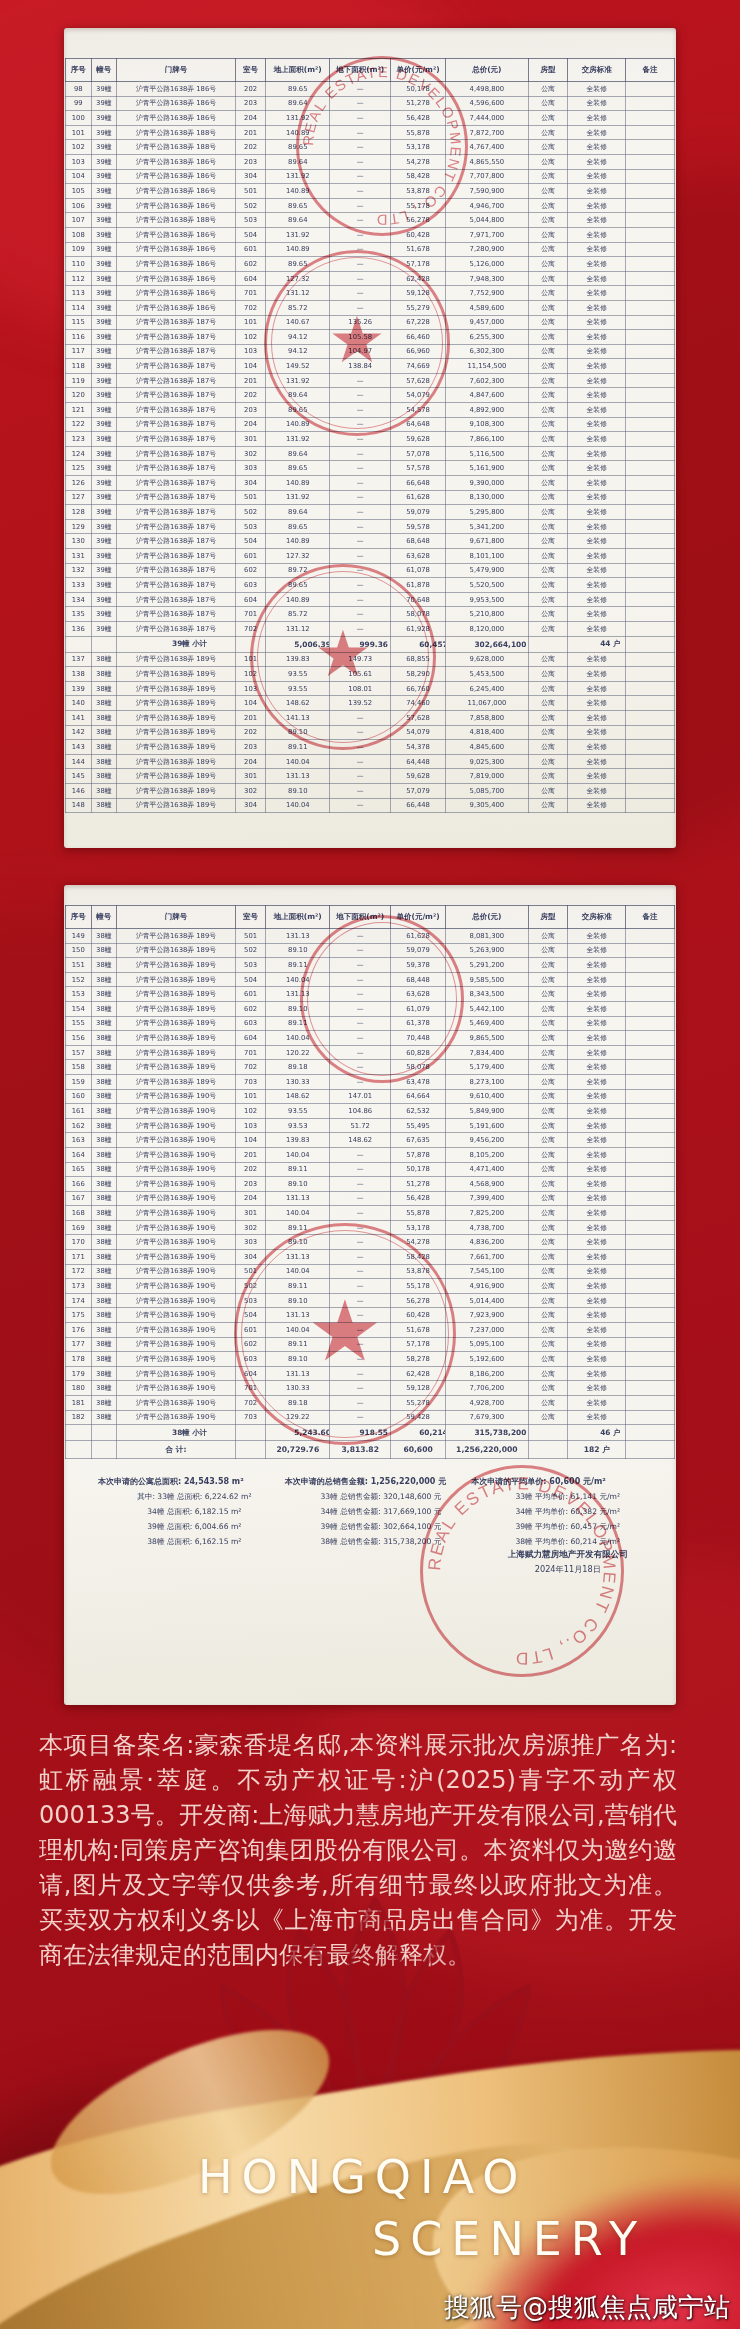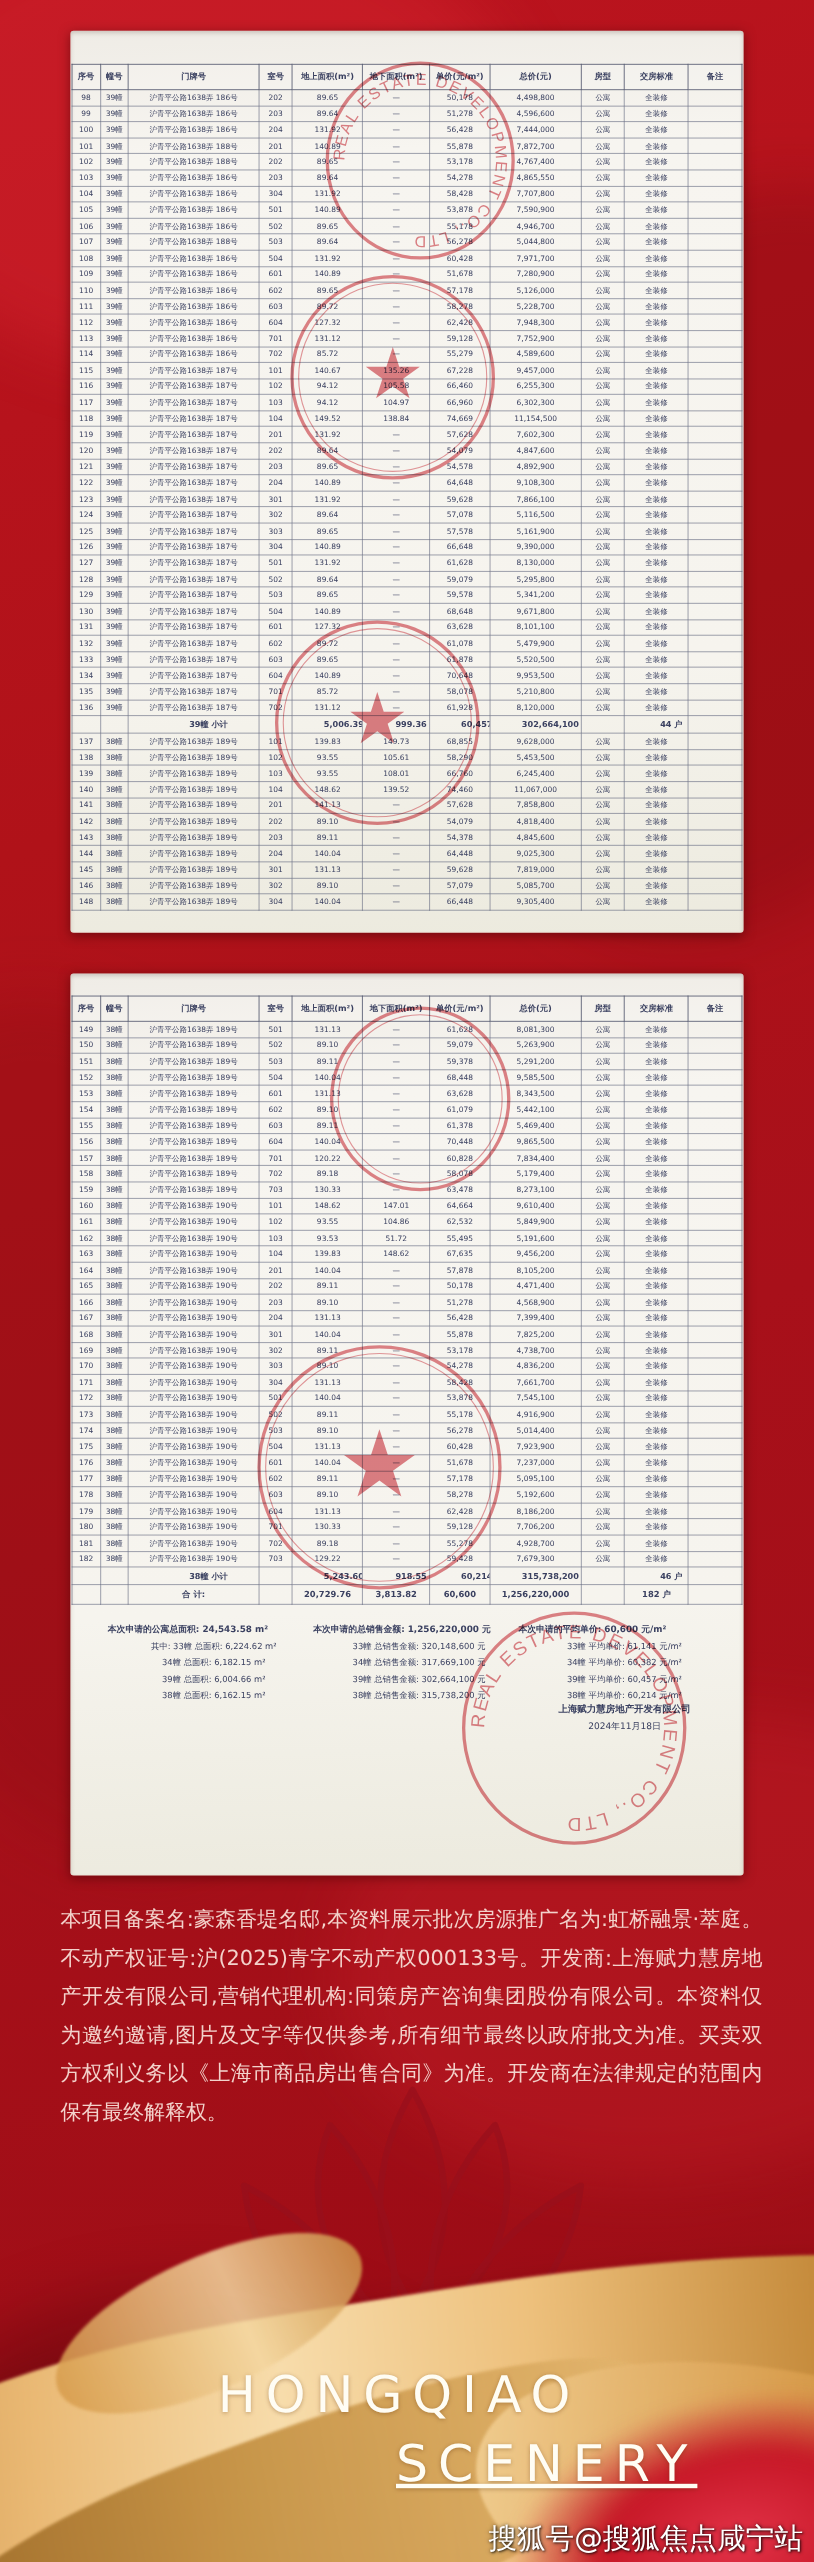--- a/index.html
+++ b/index.html
@@ -44,22 +44,22 @@
   
   .stamp{position:absolute;border-radius:50%;mix-blend-mode:multiply;pointer-events:none;}
   .stamp .ring{position:absolute;inset:0;border:3px solid rgba(201,32,44,.55);border-radius:50%;}
   .stamp .ring2{position:absolute;inset:7px;border:1.5px solid rgba(201,32,44,.45);border-radius:50%;}
   .stamp .star{position:absolute;left:50%;top:50%;transform:translate(-50%,-54%);
         color:rgba(198,28,40,.55);font-size:64px;line-height:64px;}
   .stamp svg{position:absolute;inset:0;width:100%;height:100%;}
   .stamp text{fill:rgba(198,30,42,.55);font-family:"Liberation Sans",sans-serif;letter-spacing:1px;}
 
   
-  .legal{position:absolute;left:55px;top:1728px;width:638px;color:#f3d2cb;
-        font-size:19px;line-height:35px;text-align:justify;font-weight:500;}
+  .legal{position:absolute;left:39px;top:1728px;width:638px;color:#f3d2cb;
+        font-size:24px;line-height:35px;text-align:justify;font-weight:500;}
 
   
   .lotus{position:absolute;left:160px;top:1892px;opacity:.85;}
 
   
   .gold{position:absolute;filter:blur(1.5px);}
   .g1{left:-240px;top:2086px;width:1250px;height:300px;transform:rotate(-9deg);
       background:linear-gradient(97deg,#c08237 0%,#e9b873 22%,#f7dcab 40%,#edc07c 58%,#c68c3d 78%,#a96f26 100%);
       border-radius:46% 54% 38% 62% / 64% 46% 70% 30%;box-shadow:0 14px 30px rgba(70,10,5,.45);}
   .g2{left:-140px;top:2220px;width:760px;height:190px;transform:rotate(-20deg);
@@ -73,21 +73,21 @@
       background:linear-gradient(90deg,#d79c4c 0%,#f4d69f 60%,#cf964a 100%);
       border-radius:50%;opacity:.85;}
   .redwave{position:absolute;left:460px;top:2180px;width:420px;height:260px;transform:rotate(-12deg);
       background:radial-gradient(closest-side,#e23248 0%,#c61726 60%,rgba(160,10,20,0) 100%);
       border-radius:50%;filter:blur(8px);}
 
   
   .brand-line{position:absolute;color:#fffdf4;letter-spacing:9px;font-size:46px;font-weight:400;
       text-shadow:0 1px 4px rgba(90,40,0,.35);}
   .brand-1{left:198px;top:2150px;}
-  .brand-2{left:360px;top:2212px;text-decoration:underline;}
+  .brand-2{left:372px;top:2212px;}
 
   
   .watermark{position:absolute;right:10px;top:2290px;color:#ffffff;font-size:26px;font-weight:normal;
       text-shadow:0 0 4px rgba(0,0,0,.6),1px 1px 2px rgba(0,0,0,.7);}
 </style>
 </head>
 <body>
 
 <div class="page">
 
@@ -287,33 +287,20 @@
           </tr>
           <tr>
             <td>110</td>
             <td>39幢</td>
             <td>沪青平公路1638弄 186号</td>
             <td>602</td>
             <td>89.65</td>
             <td>—</td>
             <td>57,178</td>
             <td>5,126,000</td>
-            <td>公寓</td>
-            <td>全装修</td>
-            <td></td>
-          </tr>
-          <tr>
-            <td>111</td>
-            <td>39幢</td>
-            <td>沪青平公路1638弄 186号</td>
-            <td>603</td>
-            <td>89.72</td>
-            <td>—</td>
-            <td>58,278</td>
-            <td>5,228,700</td>
             <td>公寓</td>
             <td>全装修</td>
             <td></td>
           </tr>
           <tr>
             <td>112</td>
             <td>39幢</td>
             <td>沪青平公路1638弄 186号</td>
             <td>604</td>
             <td>127.32</td>

